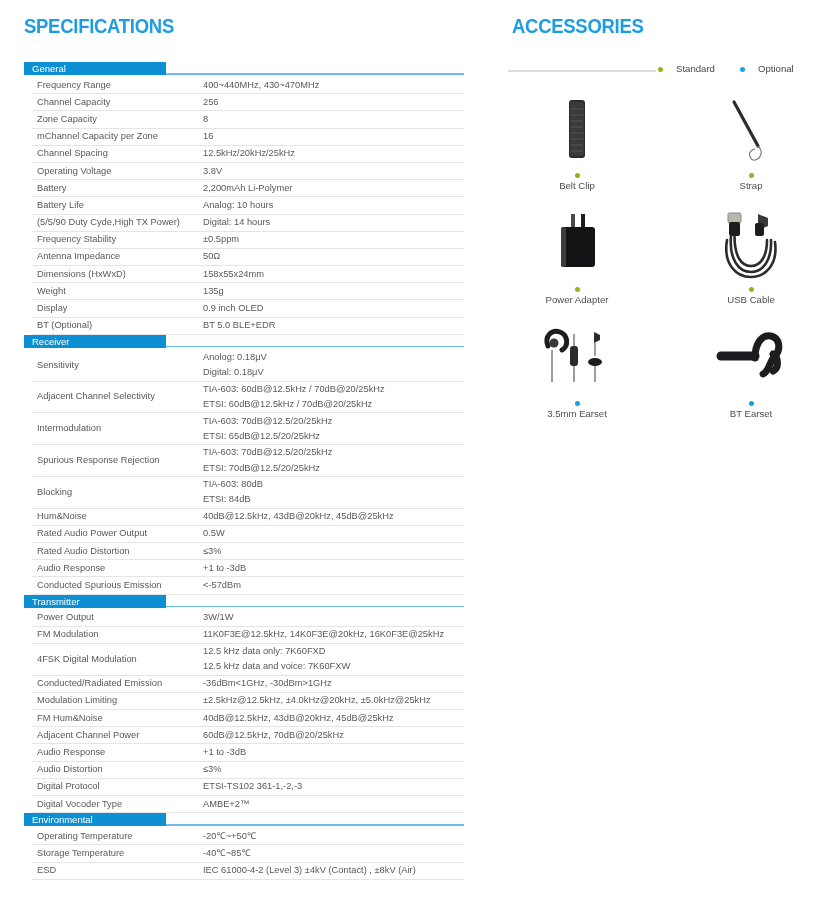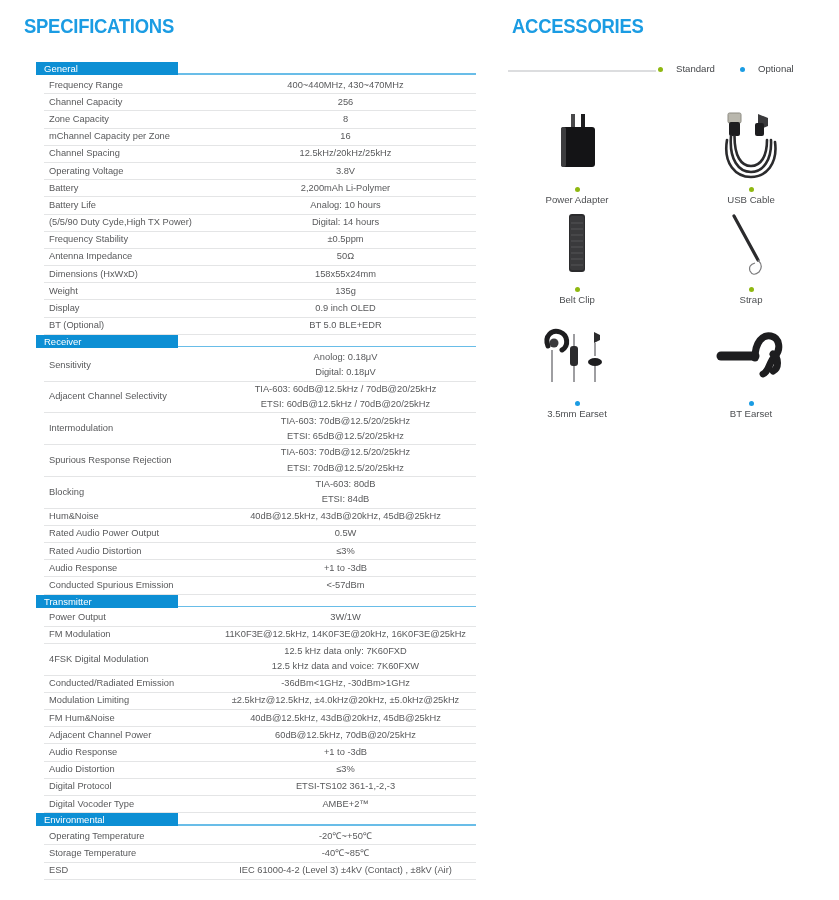--- a/index.html
+++ b/index.html
@@ -54,24 +54,23 @@
   }
   .title-acc {
     position: absolute;
     left: 22px;
     top: 14px;
   }
 
   
   .spec-table {
     position: absolute;
-    left: 36px;
+    left: 24px;
     top: 62px;
     width: 440px;
-    text-align: center;
   }
   .grp {
     position: relative;
     height: 15px;
     margin-bottom: 0px;
   }
   .grp-bar {
     position: absolute;
     left: 0;
     top: 0;
@@ -494,51 +493,20 @@
         <span class="dot green"></span>
         <span>Standard</span>
       </div>
       <div class="legend-item opt">
         <span class="dot blue"></span>
         <span>Optional</span>
       </div>
     </div>
 
     <div class="acc-grid" id="acc-grid">
-        <div class="acc-row r2">
-          <div class="acc-cell">
-            <div class="acc-art">
-              <svg width="56" height="70" viewBox="0 0 56 70">
-        <rect x="22" y="4" width="4" height="14" fill="#4a4a4c"></rect>
-        <rect x="32" y="4" width="4" height="14" fill="#1d1d1f"></rect>
-        <rect x="12" y="17" width="34" height="40" rx="3" fill="#141416"></rect>
-        <rect x="12" y="17" width="5" height="40" rx="2" fill="#3d3d3f"></rect>
-      </svg>
-            </div>
-            <span class="dot acc-dot green"></span>
-            <div class="acc-label">Power Adapter</div>
-          </div>
-          <div class="acc-cell">
-            <div class="acc-art">
-              <svg width="80" height="70" viewBox="0 0 80 70">
-        <rect x="17" y="3" width="13" height="10" rx="1.5" fill="#b9b7ad" stroke="#8d8b82" stroke-width="1"></rect>
-        <rect x="18" y="12" width="11" height="14" rx="2" fill="#1d1d1f"></rect>
-        <path d="M47 4 l10 4 v8 l-10 4 z" fill="#3a3a3c"></path>
-        <rect x="44" y="13" width="9" height="13" rx="2" fill="#1d1d1f"></rect>
-        <g fill="none" stroke="#2b2b2d" stroke-width="2.6" stroke-linecap="round">
-          <path d="M23.5 26 C23.5 46 30 56 40 56 C50 56 56 46 56 30"></path>
-          <path d="M20 26 C18 50 28 62 40 62 C52 62 61 50 60 30"></path>
-          <path d="M16 30 C12 54 25 67 40 67 C55 67 67 54 64 32"></path>
-        </g>
-      </svg>
-            </div>
-            <span class="dot acc-dot green"></span>
-            <div class="acc-label">USB Cable</div>
-          </div>
-        </div>
         <div class="acc-row r1">
           <div class="acc-cell">
             <div class="acc-art">
               <svg width="40" height="70" viewBox="0 0 40 70">
         <rect x="12" y="4" width="16" height="58" rx="3" fill="#2b2b2d"></rect>
         <rect x="13" y="6" width="14" height="54" rx="2" fill="#3a3a3c"></rect>
         <g stroke="#555557" stroke-width="1">
           <line x1="14" y1="13" x2="26" y2="13"></line>
                   <line x1="14" y1="19" x2="26" y2="19"></line>
           <line x1="14" y1="25" x2="26" y2="25"></line>
@@ -557,20 +525,51 @@
             <div class="acc-art">
               <svg width="46" height="70" viewBox="0 0 46 70">
         <path d="M6 6 L30 50" stroke="#2b2b2d" stroke-width="3.2" stroke-linecap="round" fill="none"></path>
         <path d="M30 50 q6 6 1 12 q-6 5 -9 -1 q-2 -6 5 -8" stroke="#7c7c7e" stroke-width="1.2" fill="none"></path>
       </svg>
             </div>
             <span class="dot acc-dot green"></span>
             <div class="acc-label">Strap</div>
           </div>
         </div>
+        <div class="acc-row r2">
+          <div class="acc-cell">
+            <div class="acc-art">
+              <svg width="56" height="70" viewBox="0 0 56 70">
+        <rect x="22" y="4" width="4" height="14" fill="#4a4a4c"></rect>
+        <rect x="32" y="4" width="4" height="14" fill="#1d1d1f"></rect>
+        <rect x="12" y="17" width="34" height="40" rx="3" fill="#141416"></rect>
+        <rect x="12" y="17" width="5" height="40" rx="2" fill="#3d3d3f"></rect>
+      </svg>
+            </div>
+            <span class="dot acc-dot green"></span>
+            <div class="acc-label">Power Adapter</div>
+          </div>
+          <div class="acc-cell">
+            <div class="acc-art">
+              <svg width="80" height="70" viewBox="0 0 80 70">
+        <rect x="17" y="3" width="13" height="10" rx="1.5" fill="#b9b7ad" stroke="#8d8b82" stroke-width="1"></rect>
+        <rect x="18" y="12" width="11" height="14" rx="2" fill="#1d1d1f"></rect>
+        <path d="M47 4 l10 4 v8 l-10 4 z" fill="#3a3a3c"></path>
+        <rect x="44" y="13" width="9" height="13" rx="2" fill="#1d1d1f"></rect>
+        <g fill="none" stroke="#2b2b2d" stroke-width="2.6" stroke-linecap="round">
+          <path d="M23.5 26 C23.5 46 30 56 40 56 C50 56 56 46 56 30"></path>
+          <path d="M20 26 C18 50 28 62 40 62 C52 62 61 50 60 30"></path>
+          <path d="M16 30 C12 54 25 67 40 67 C55 67 67 54 64 32"></path>
+        </g>
+      </svg>
+            </div>
+            <span class="dot acc-dot green"></span>
+            <div class="acc-label">USB Cable</div>
+          </div>
+        </div>
         <div class="acc-row r3">
           <div class="acc-cell">
             <div class="acc-art">
               <svg width="78" height="70" viewBox="0 0 78 70">
         <path d="M10 22 C6 12 14 5 22 8 C30 11 31 22 24 26" stroke="#1d1d1f" stroke-width="5" fill="none" stroke-linecap="round"></path>
         <circle cx="16" cy="19" r="4.5" fill="#3a3a3c"></circle>
         <line x1="14" y1="26" x2="14" y2="58" stroke="#86868a" stroke-width="1.6"></line>
         <line x1="36" y1="10" x2="36" y2="58" stroke="#86868a" stroke-width="1.6"></line>
         <rect x="32" y="22" width="8" height="20" rx="3" fill="#2b2b2d"></rect>
         <path d="M56 8 l6 3 v5 l-6 3 z" fill="#2b2b2d"></path>

